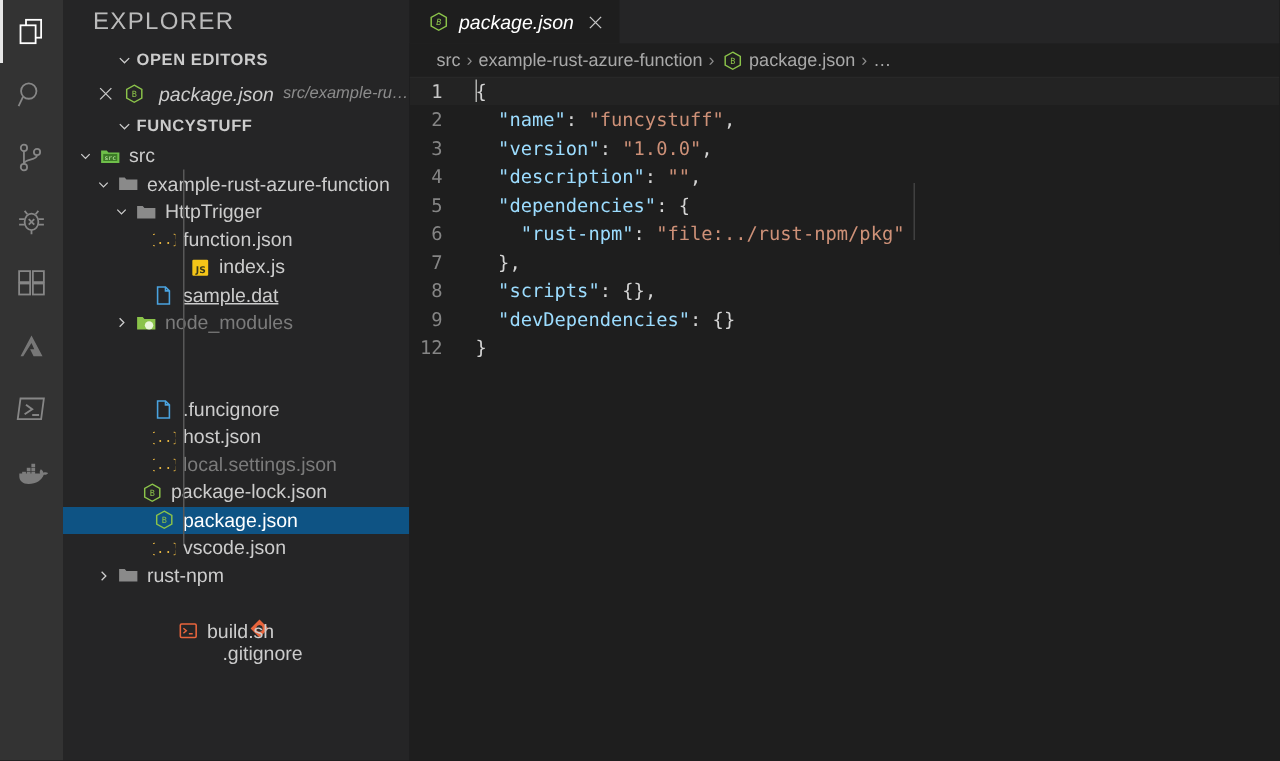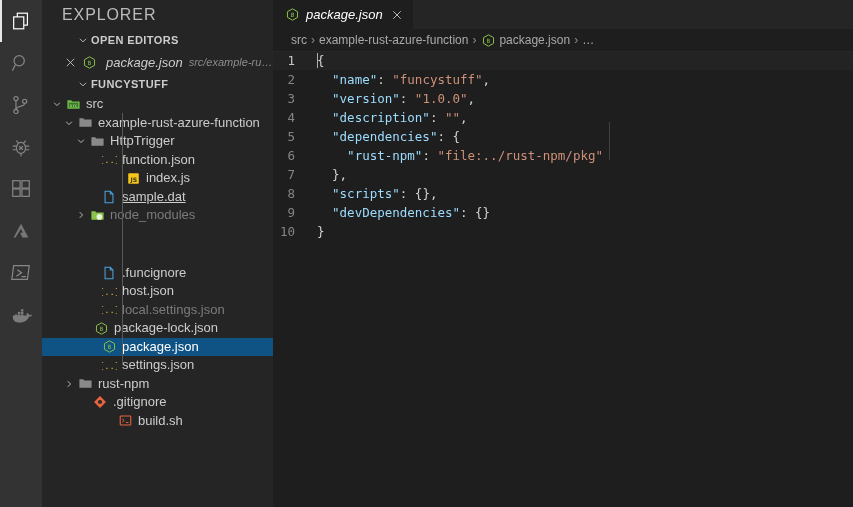--- a/index.html
+++ b/index.html
@@ -441,36 +441,36 @@
           <span class="arrow none">
             <svg width="10" height="10" viewBox="0 0 16 16" fill="none" stroke="currentColor" stroke-width="1.4">
               <path d="M3.5 6 L8 10.5 L12.5 6"></path>
             </svg>
           </span>
           <span class="ficon">
             <svg width="15" height="15" viewBox="0 0 16 16">
               <text x="8" y="11.6" font-size="9.5" fill="#e3b341" text-anchor="middle" font-family="DejaVu Sans Mono, monospace">{..}</text>
             </svg>
           </span>
-          <span class="label">settings.json</span>
+          <span class="label">vscode.json</span>
         </div>
         <div class="row" style="padding-left: 20px;">
           <span class="arrow collapsed">
             <svg width="10" height="10" viewBox="0 0 16 16" fill="none" stroke="currentColor" stroke-width="1.4">
               <path d="M3.5 6 L8 10.5 L12.5 6"></path>
             </svg>
           </span>
           <span class="ficon">
             <svg width="15" height="15" viewBox="0 0 16 16">
               <path d="M1.5 3.5h4l1.2 1.4h7.8v7.6H1.5z" fill="#8a8a8a"></path>
             </svg>
           </span>
           <span class="label">rust-npm</span>
         </div>
-        <div class="row" style="padding-left: 35px;">
+        <div class="row" style="padding-left: 35px; flex-direction: column;">
           <span class="arrow none">
             <svg width="10" height="10" viewBox="0 0 16 16" fill="none" stroke="currentColor" stroke-width="1.4">
               <path d="M3.5 6 L8 10.5 L12.5 6"></path>
             </svg>
           </span>
           <span class="ficon">
             <svg width="14" height="14" viewBox="0 0 16 16">
               <path d="M8 1.2 14.8 8 8 14.8 1.2 8z" fill="#e8643c"></path>
               <circle cx="8" cy="8" r="2.4" fill="#2b2b2b"></circle>
               <path d="M8 5.6v1.2" stroke="#2b2b2b" stroke-width="1.2"></path>
@@ -572,19 +572,19 @@
         </div>
         <div class="code-line">
           <span class="lineno">8</span>
           <span class="code-text">  <span class="tok-key">"scripts"</span><span class="tok-punct">:</span> <span class="tok-punct">{</span><span class="tok-punct">}</span><span class="tok-punct">,</span></span>
         </div>
         <div class="code-line">
           <span class="lineno">9</span>
           <span class="code-text">  <span class="tok-key">"devDependencies"</span><span class="tok-punct">:</span> <span class="tok-punct">{</span><span class="tok-punct">}</span></span>
         </div>
         <div class="code-line">
-          <span class="lineno">10</span>
+          <span class="lineno">12</span>
           <span class="code-text"><span class="tok-punct">}</span></span>
         </div>
       </div>
 
   </div>
 </div>
 
 </body></html>

